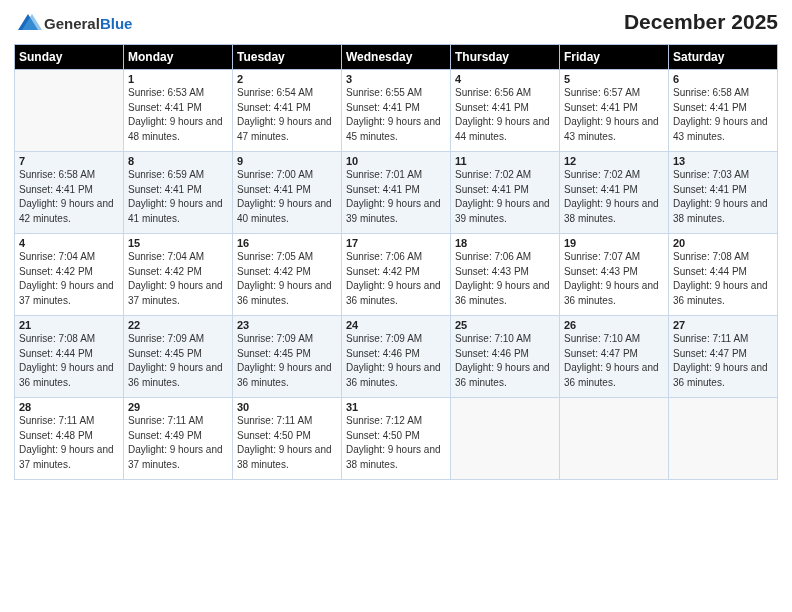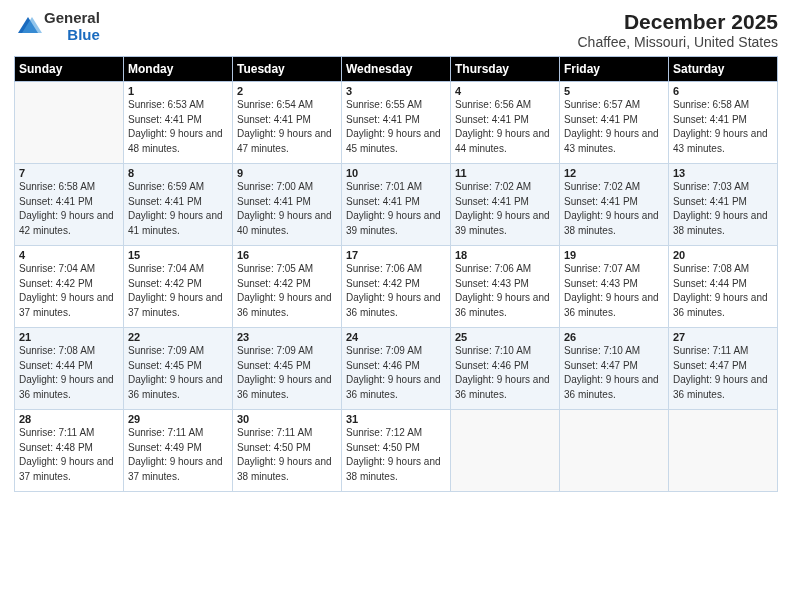--- a/index.html
+++ b/index.html
@@ -20,21 +20,21 @@
       justify-content: space-between;
       margin-bottom: 6px;
     }
     .logo {
       display: flex;
       align-items: center;
       gap: 2px;
     }
     .logo-text {
       display: flex;
-      flex-direction: column;
+      flex-direction: row;
       line-height: 1.1;
     }
     .logo-general {
       font-size: 15px;
       font-weight: bold;
       color: #333;
     }
     .logo-blue {
       font-size: 15px;
       font-weight: bold;
@@ -110,21 +110,20 @@
         <polygon points="14,4 24,20 4,20" fill="#1a6bbf"></polygon>
         <polygon points="18,4 28,20 8,20" fill="#4a9ee0" opacity="0.6"></polygon>
       </svg>
       <div class="logo-text">
         <span class="logo-general">General</span>
         <span class="logo-blue">Blue</span>
       </div>
     </div>
     <div class="title-block">
       <div class="month-title">December 2025</div>
-      <div class="location">Chaffee, Missouri, United States</div>
     </div>
   </div>
 
   <table>
     <thead>
       <tr>
       <th>Sunday</th>
           <th>Monday</th>
           <th>Tuesday</th>
           <th>Wednesday</th>

